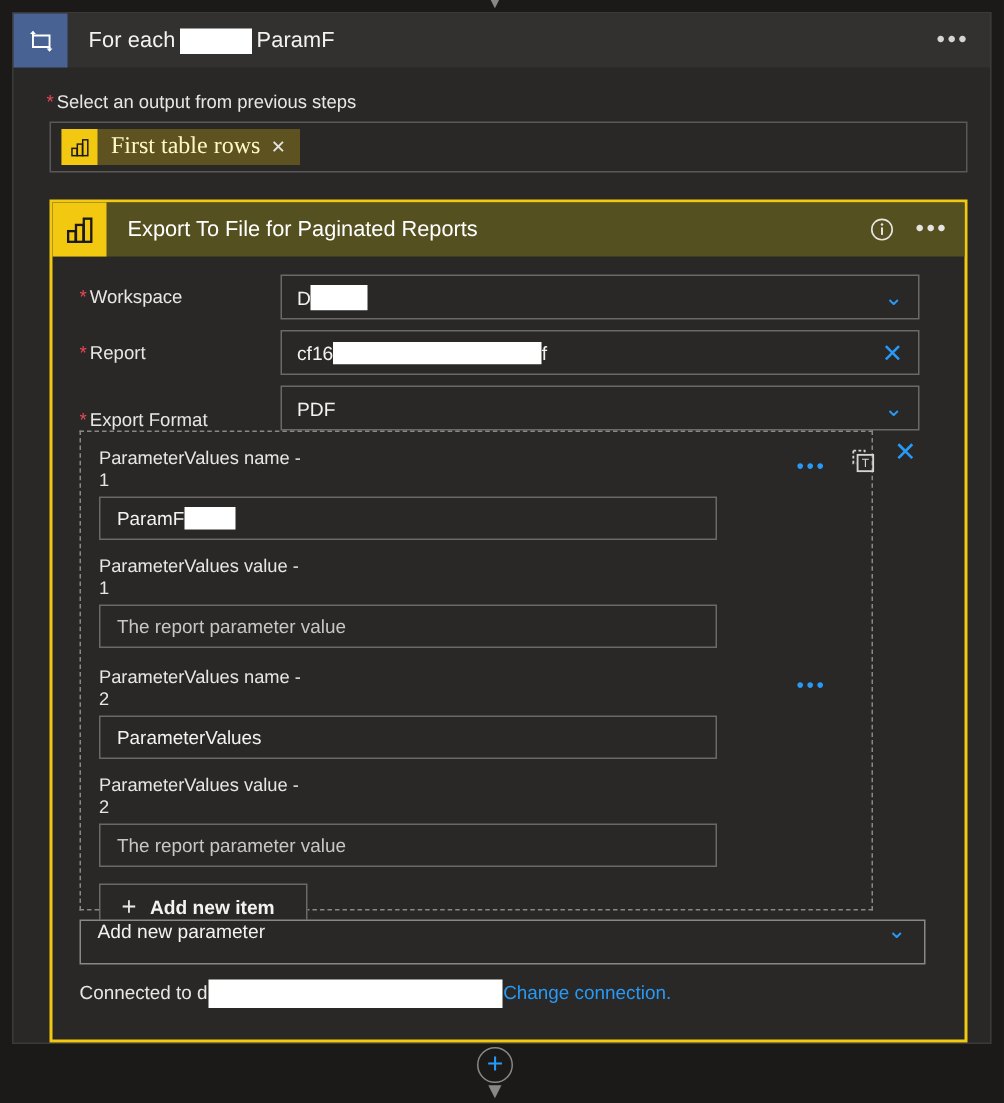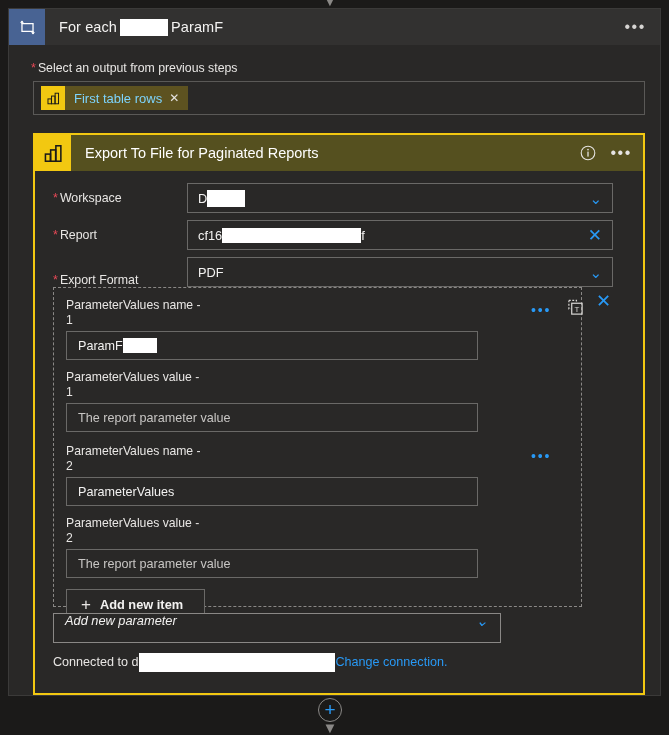--- a/index.html
+++ b/index.html
@@ -106,24 +106,25 @@
   }
   .token-chip-icon {
     width: 24px; height: 24px;
     background: #f2c811;
     display: flex;
     align-items: center;
     justify-content: center;
     flex: none;
   }
   .token-chip-label {
-    color: #7dd3fc;
-    font-size: 13px;
+    color: #fef9c3;
+    font-size: 16px;
     padding: 0 7px 0 9px;
     white-space: nowrap;
+    font-family: Liberation Serif, serif;
   }
   .token-chip-x {
     color: #e6e4e2;
     font-size: 12px;
     padding-right: 9px;
     cursor: pointer;
     line-height: 1;
   }
 
   
@@ -292,28 +293,27 @@
   .add-item-text {
     color: #f3f2f1;
     font-size: 12.8px;
     font-weight: bold;
   }
 
   
   .add-param {
     position: absolute;
     left: 18px; top: 478px;
-    width: 448px; height: 30px;
+    width: 564px; height: 30px;
     border: 1px solid #8a8886;
     background: #292827;
     display: flex;
     align-items: center;
     padding: 0 8px 16px 11px;
     cursor: pointer;
-    font-style: italic;
   }
   .add-param-text {
     color: #f3f2f1;
     font-size: 12.8px;
     flex: 1;
   }
 
   
   .conn-line {
     position: absolute;

